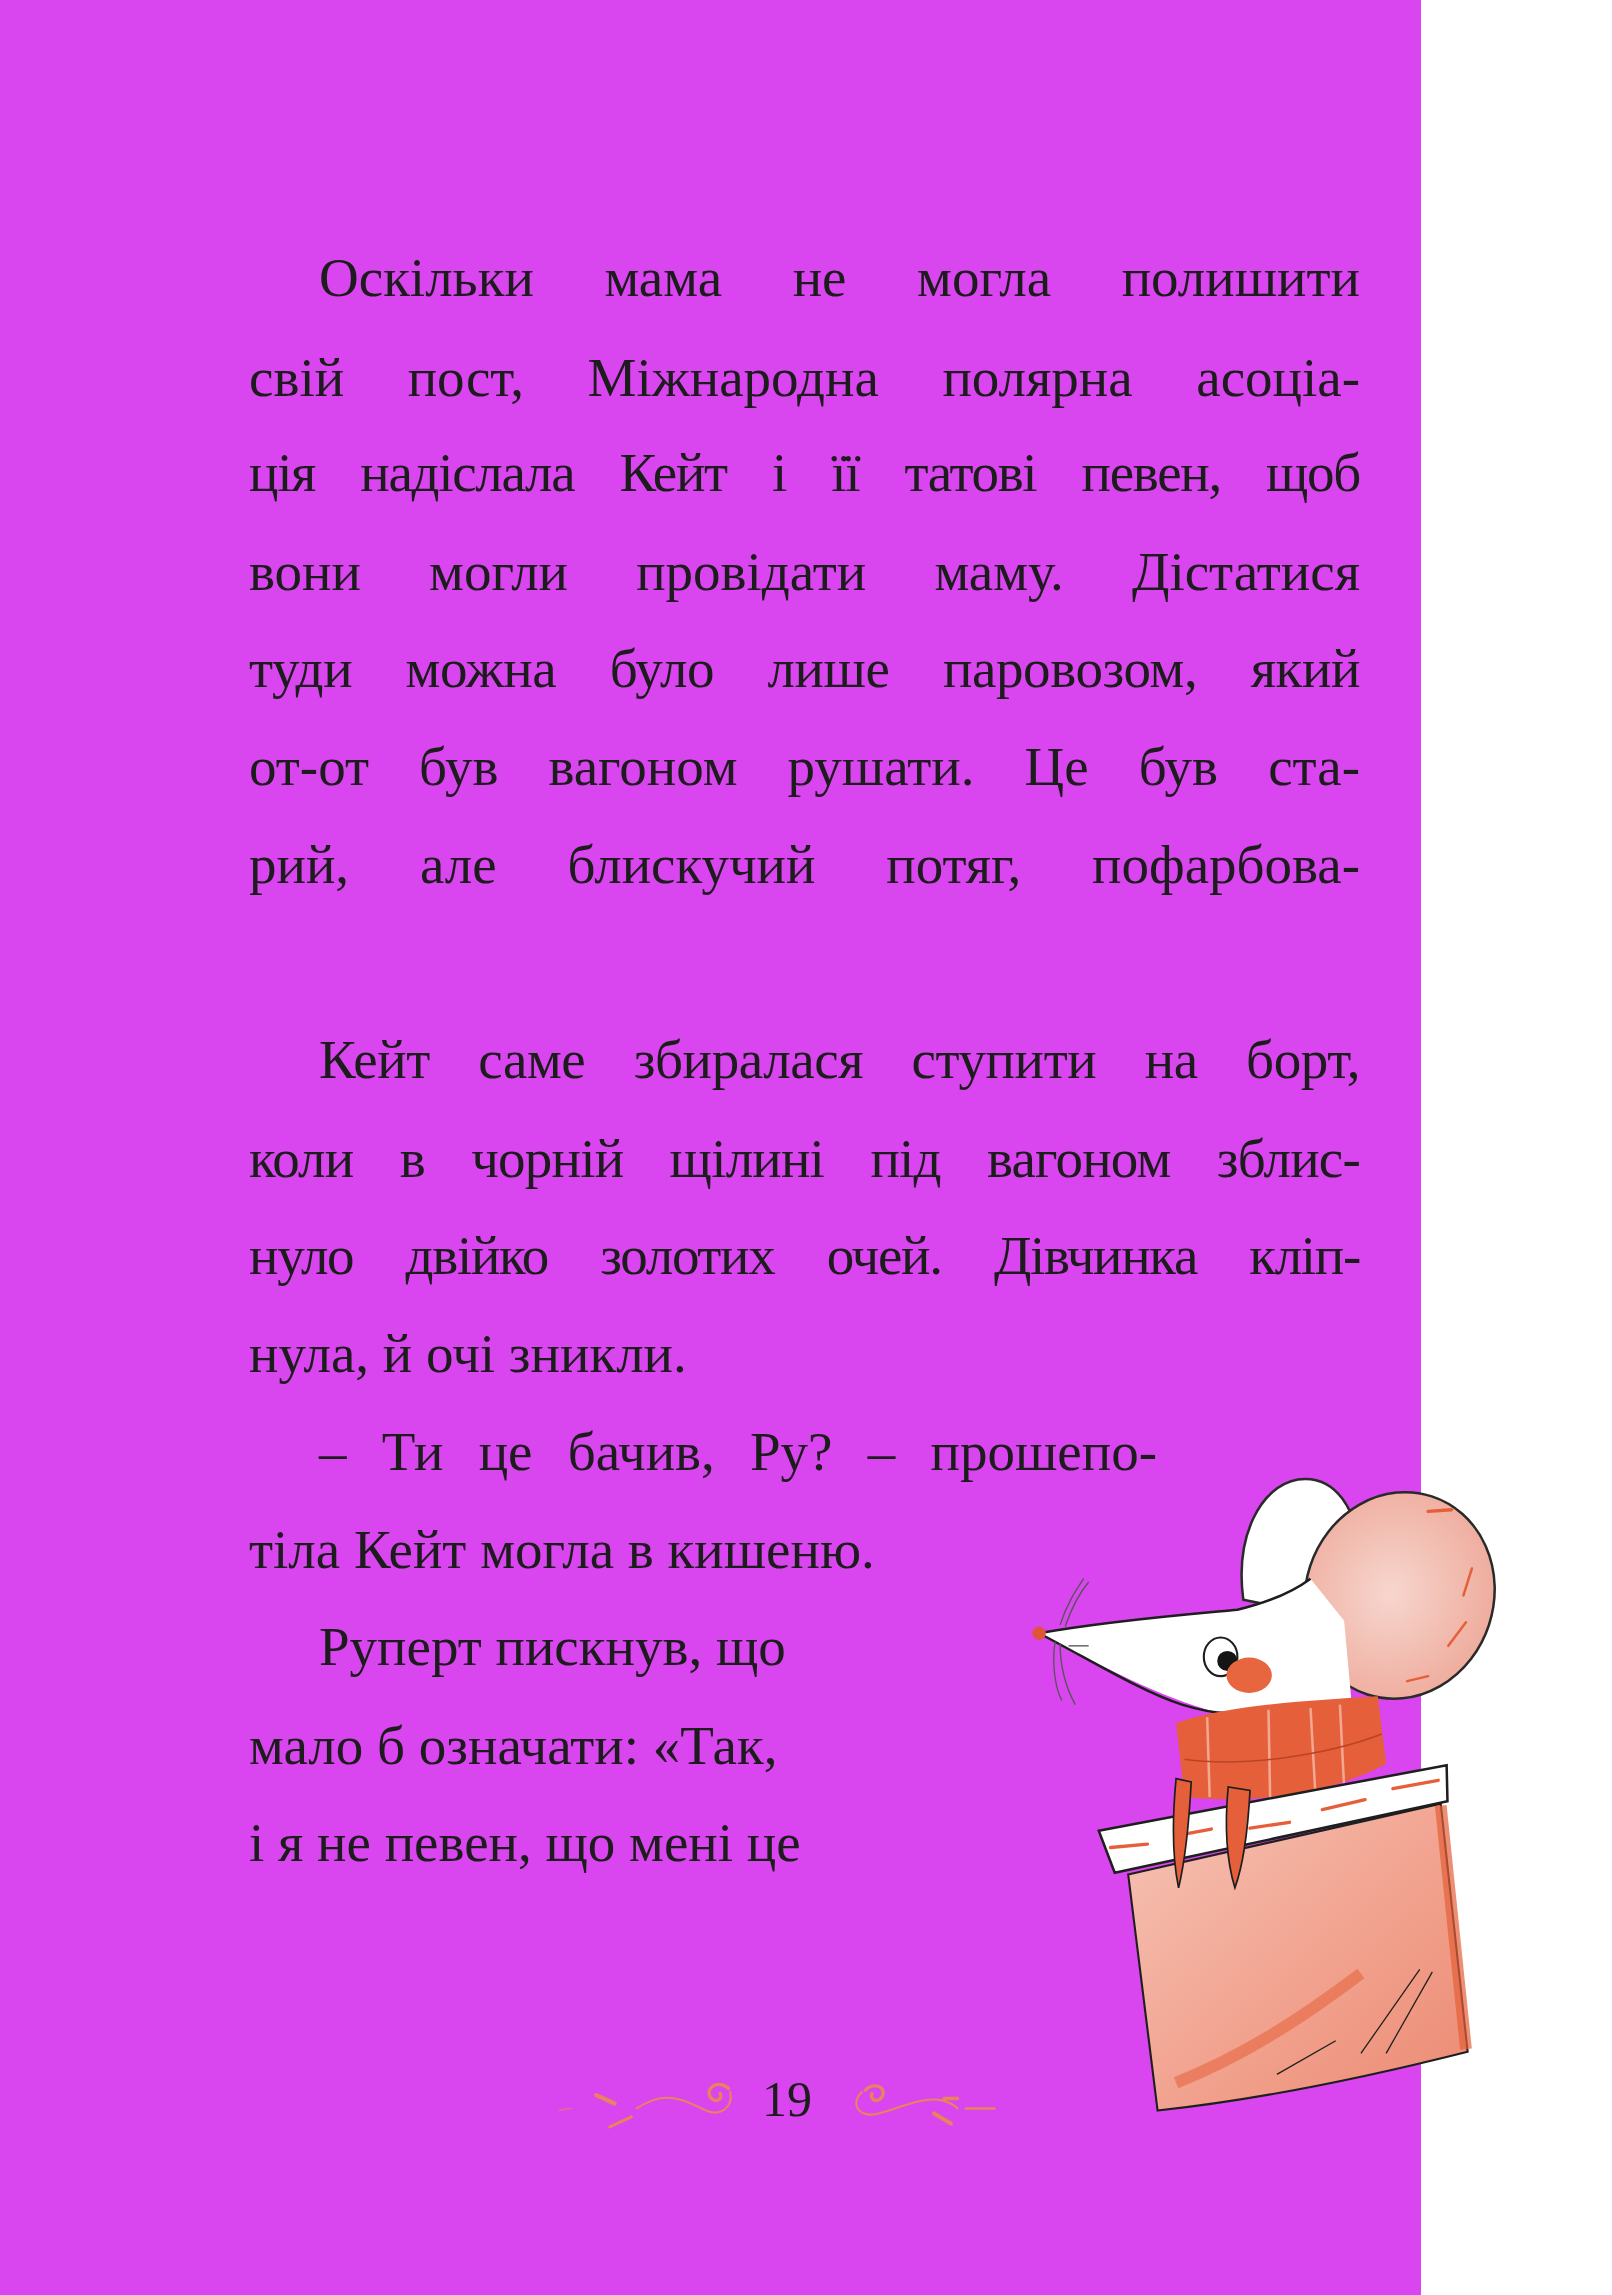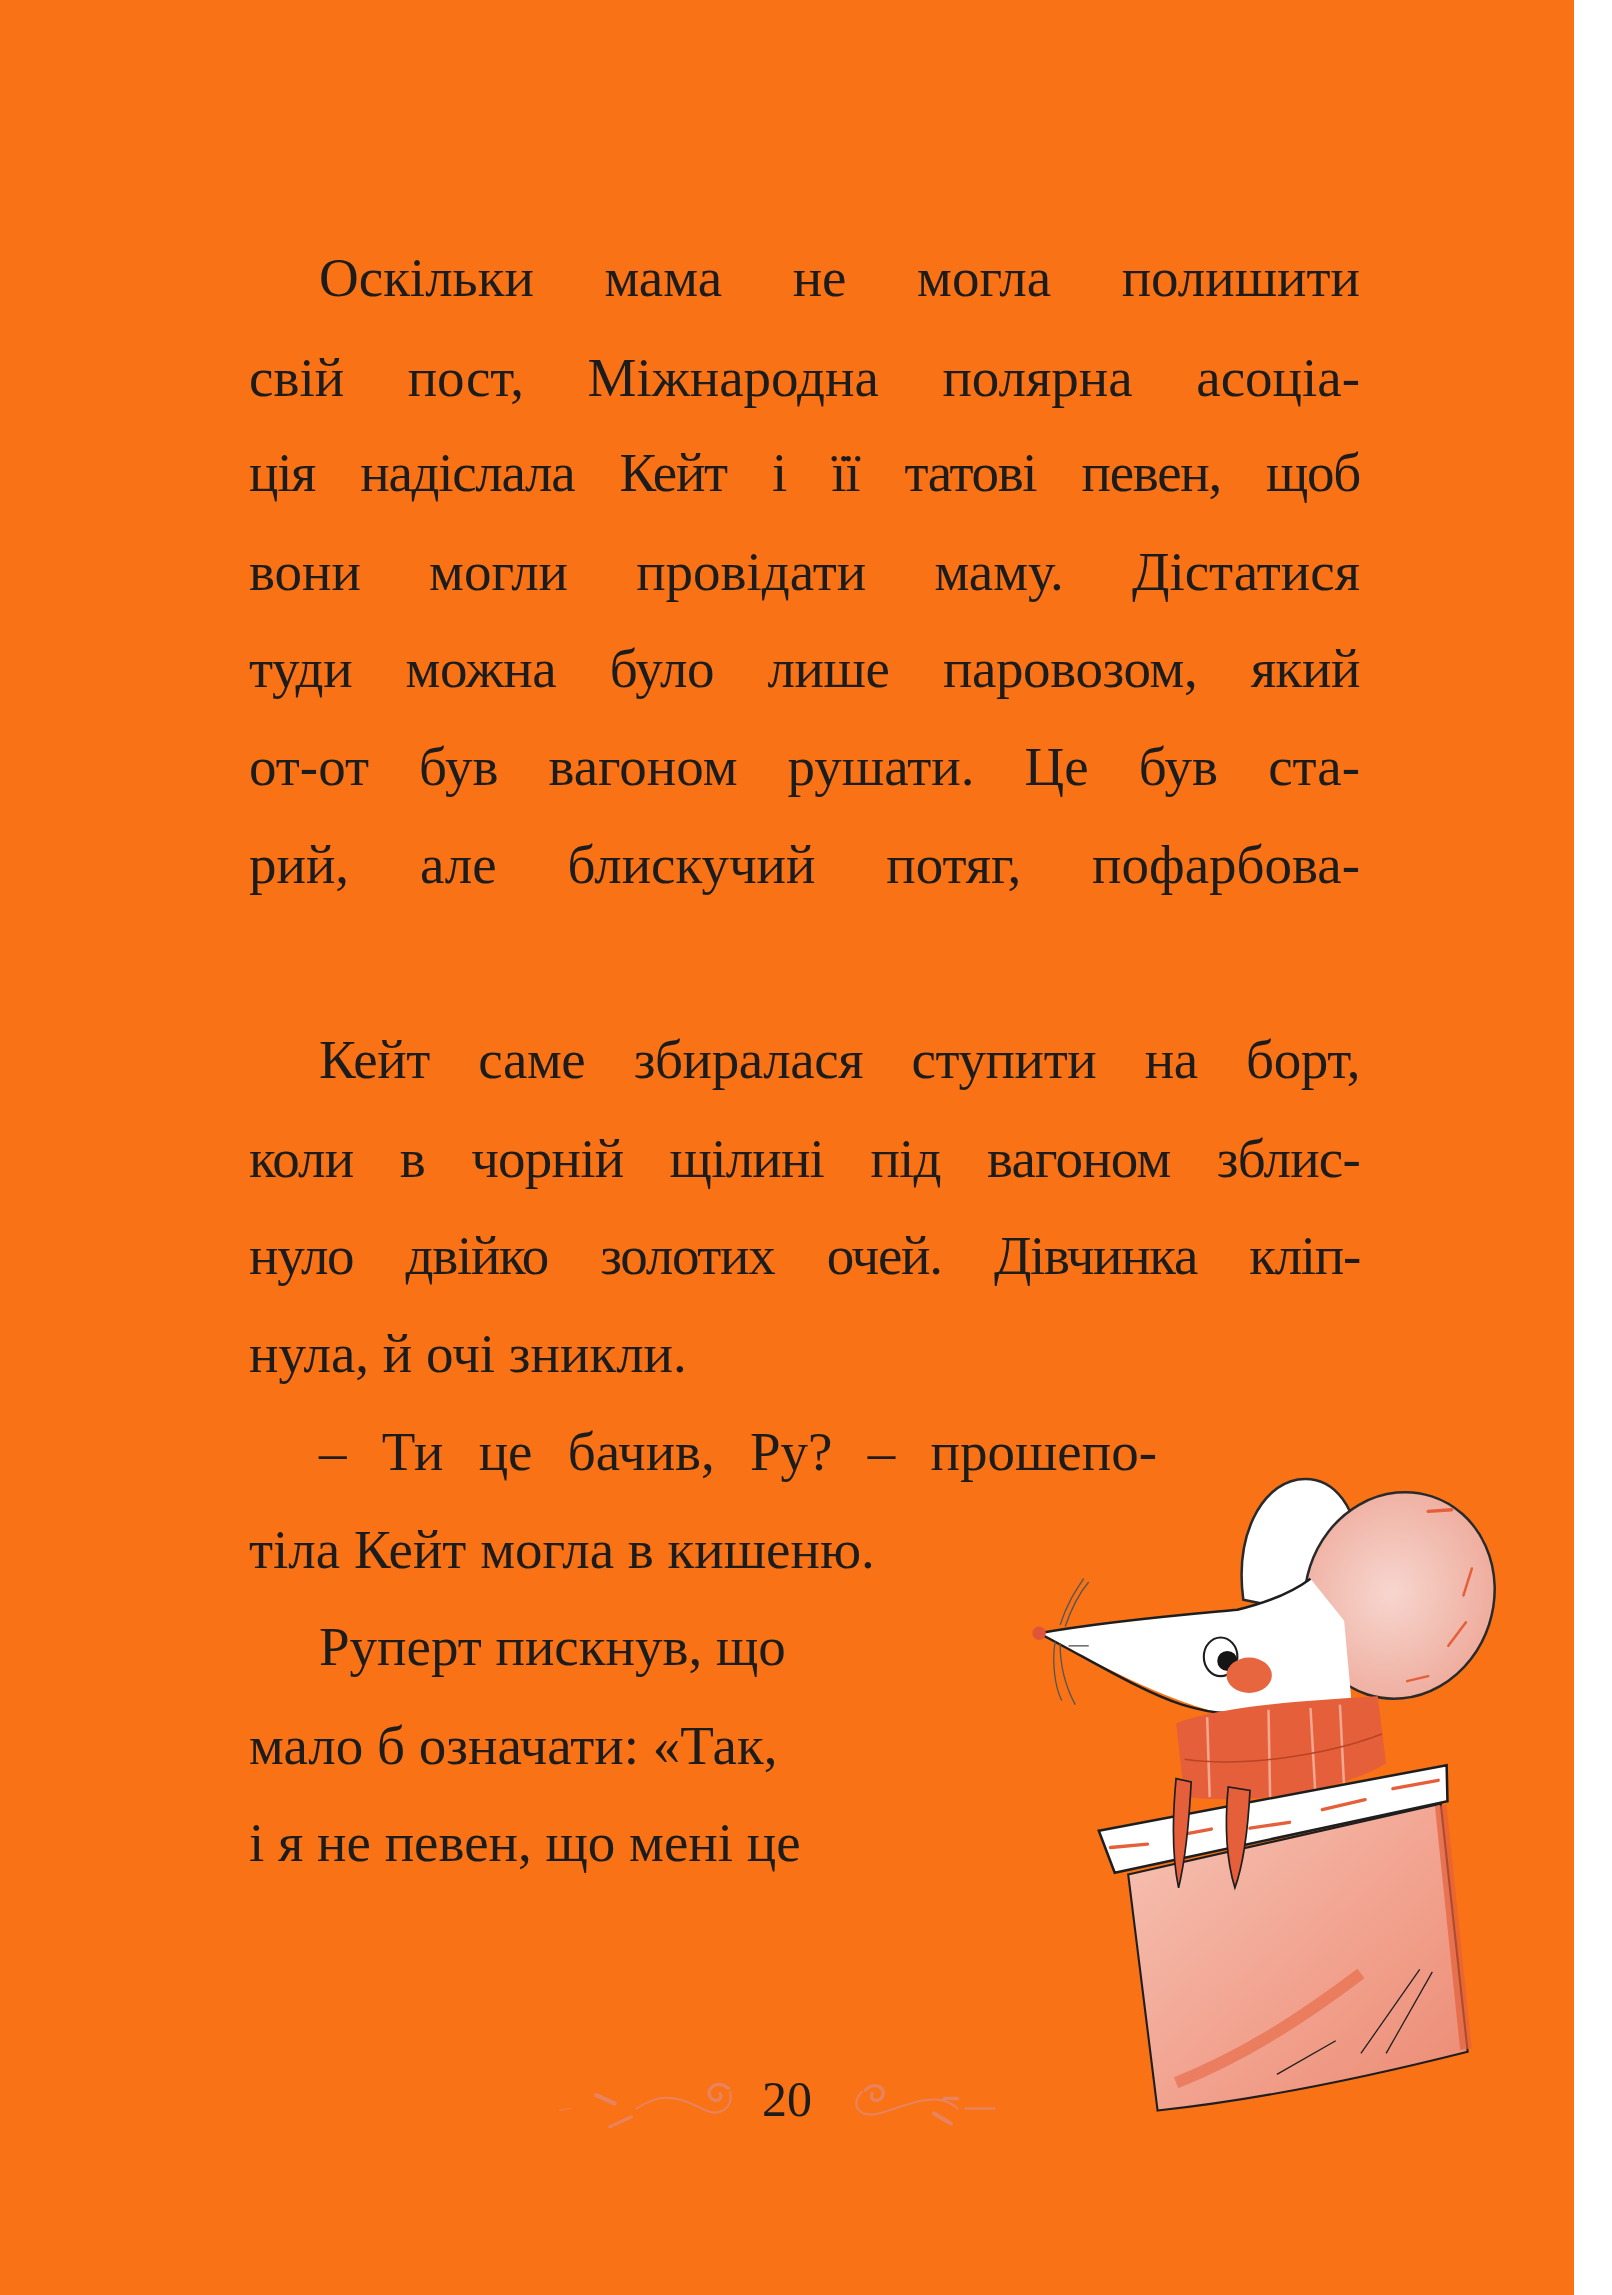--- a/index.html
+++ b/index.html
@@ -1,17 +1,17 @@
 <!DOCTYPE html>
 <html style="font-size:13.4px"><head>
 <meta charset="utf-8">
 <style>
   html, body { margin: 0; padding: 0; background: #ffffff; }
   body { width: 1613px; height: 2295px; position: relative; overflow: hidden; }
-  .page { position: absolute; left: 0; top: 0; width: 1574px; height: 2295px; background: #f97316; }
+  .page { position: absolute; left: 0; top: 0; width: 1421px; height: 2295px; background: #d946ef; }
   .line {
     position: absolute;
     left: 249px;
     font-family: "Liberation Serif", "DejaVu Serif", serif;
     font-size: 55px;
     line-height: 67px;
     color: #1c1c1c;
     white-space: nowrap;
     transform-origin: left center;
   }
@@ -50,21 +50,21 @@
 
   <svg class="ornament" style="left:554px; top:2075px" width="185" height="67" viewBox="0 0 220 80">
     <g fill="none" stroke="#e8825f" stroke-linecap="round">
       <path d="M208 16 C196 6 180 14 186 26 C190 34 202 30 198 22" stroke-width="4"></path>
       <path d="M210 20 C214 40 196 50 180 42 C160 32 140 22 118 30 C110 33 104 36 98 40" stroke-width="2.5"></path>
       <path d="M50 24 L72 34" stroke-width="5"></path>
       <path d="M66 62 L92 50" stroke-width="3.5"></path>
       <path d="M6 42 L20 40" stroke-width="2" opacity="0.6"></path>
     </g>
   </svg>
-  <div class="page-number">20</div>
+  <div class="page-number">19</div>
   <svg class="ornament" style="left:840px; top:2075px" width="168" height="67" viewBox="0 0 200 80">
     <g fill="none" stroke="#e8825f" stroke-linecap="round">
       <path d="M30 18 C40 8 56 14 50 26 C46 34 34 30 38 22" stroke-width="4"></path>
       <path d="M26 20 C10 36 24 52 46 46 C70 40 96 26 120 30 C130 32 136 36 140 40" stroke-width="2.5"></path>
       <path d="M124 28 L140 28" stroke-width="4"></path>
       <path d="M112 46 L132 58" stroke-width="5"></path>
       <path d="M150 40 L184 40" stroke-width="3"></path>
     </g>
   </svg>
 

